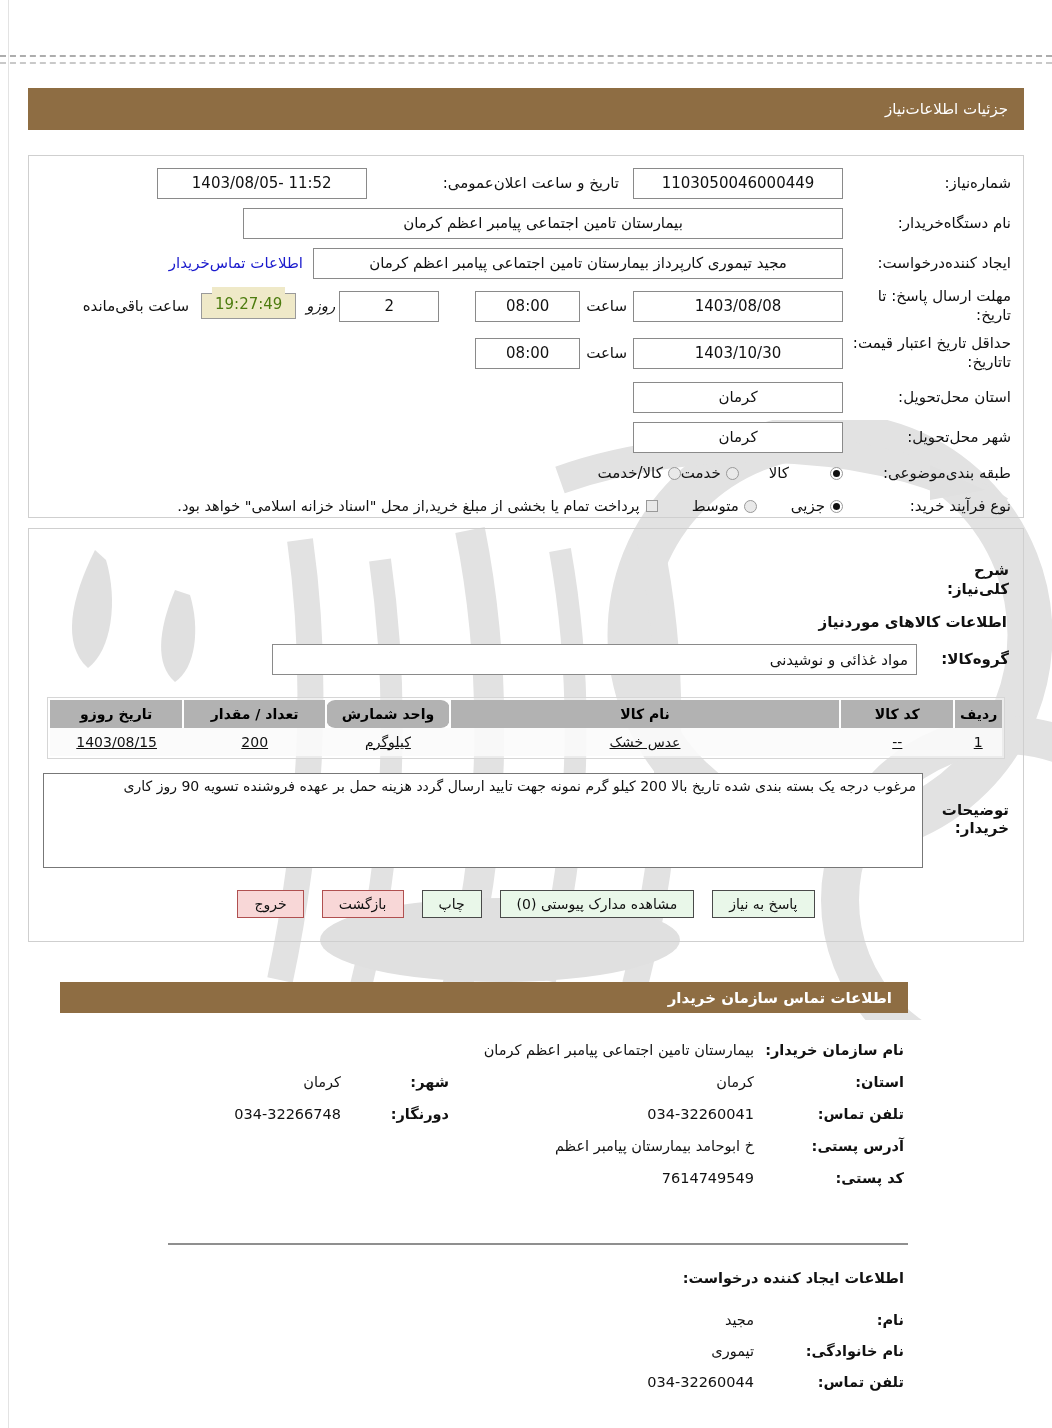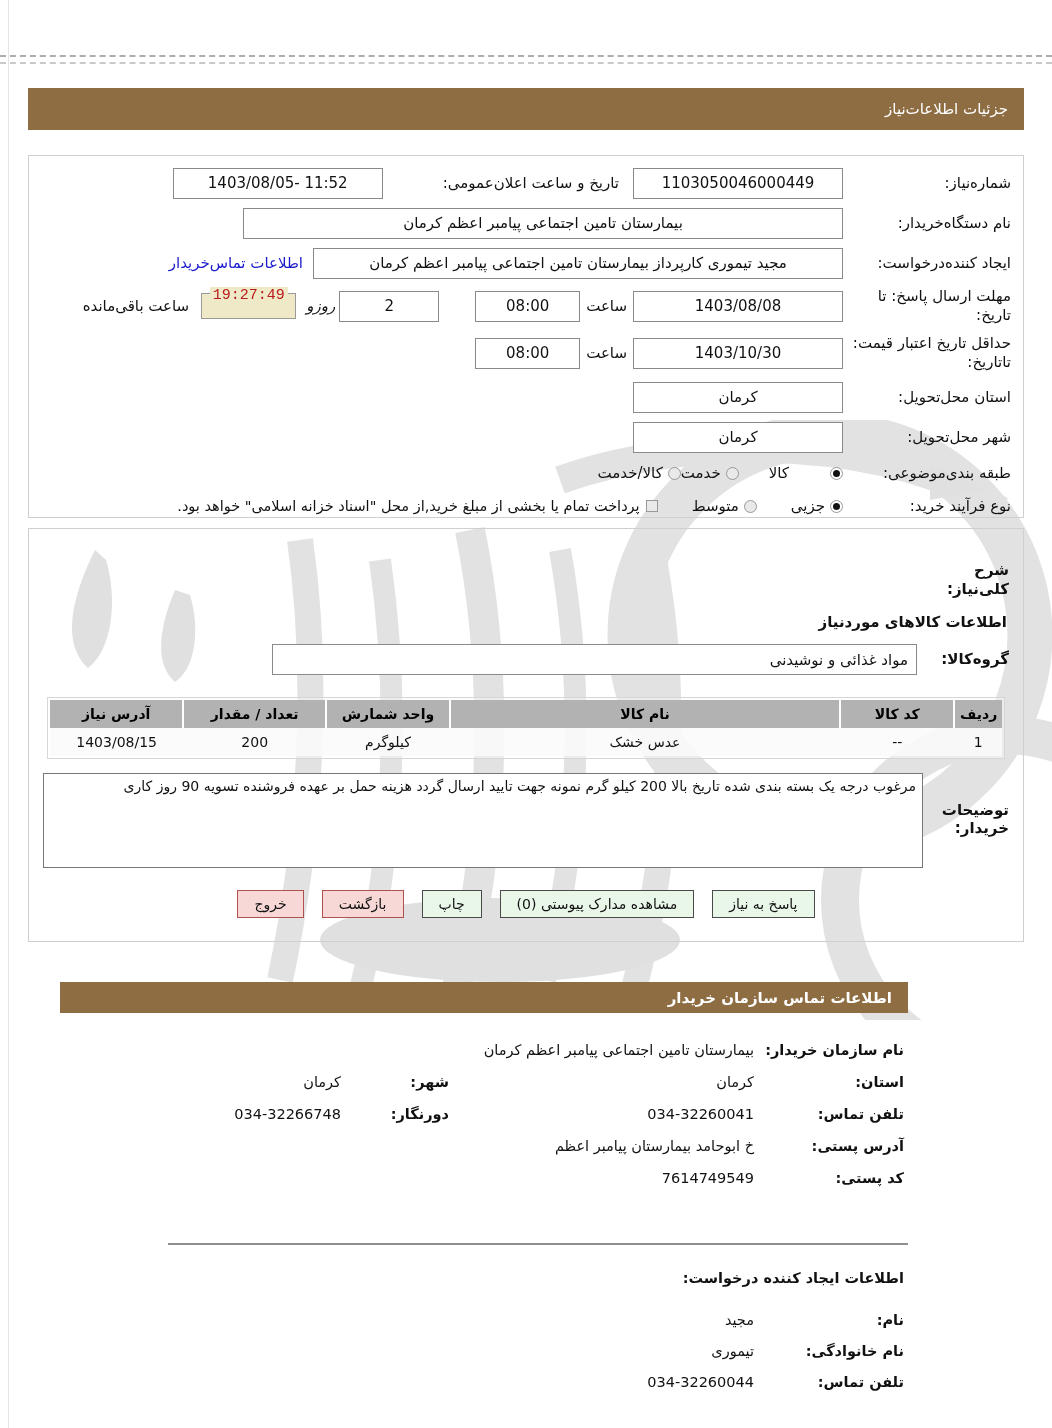--- a/index.html
+++ b/index.html
@@ -18,47 +18,47 @@
     border-top:2px dashed #adadad;border-bottom:2px dashed #c9c9c9;z-index:1;}
   .bar{background:var(--brown);color:#fff;display:flex;align-items:center;padding:0 16px;z-index:2;position:absolute;}
   .bar1{top:88px;left:28px;width:996px;height:42px;font-size:15px;}
   .bar2{top:982px;right:144px;width:848px;height:31px;font-weight:bold;font-size:15px;}
   .panel{position:absolute;left:28px;width:996px;border:1px solid #cfcfcf;background:transparent;z-index:1;}
   .panel1{top:155px;height:363px;padding:8px 12px 4px 12px;}
   .panel2{top:528px;height:414px;padding:12px 14px;}
   .frow{display:flex;align-items:center;min-height:38px;margin-bottom:2px;position:relative;z-index:2;}
   .flabel{width:168px;flex:none;line-height:1.25;padding-left:4px;}
   .inline-label{margin:0 6px;white-space:nowrap;}
-  .gap-wide{margin-left:60px;}
+  .gap-wide{margin-left:76px;}
   .gap-mid{margin-right:36px;}
   .ibox{border:1px solid #8a8a8a;background:#fff;height:31px;display:flex;align-items:center;
     justify-content:center;overflow:hidden;flex:none;}
   .rstart{justify-content:flex-start;padding-right:8px;}
   .w210{width:210px;} .w105{width:105px;} .w100{width:100px;} .w530{width:530px;} .w640{width:645px;}
   .ltr{direction:ltr;unicode-bidi:embed;}
   .link{color:var(--link);cursor:pointer;white-space:nowrap;margin-right:10px;}
   .countdown{width:95px;height:26px;background:var(--cream);border:1px solid #9a9a9a;flex:none;
     display:flex;justify-content:center;overflow:visible;margin:0 6px;}
-  .countdown span{color:#b91c1c;font-size:15px;transform:translateY(-7px);background:var(--cream);padding:0 3px;font-family:Liberation Mono, monospace;}
+  .countdown span{color:#4d7c0f;font-size:15px;transform:translateY(-7px);background:var(--cream);padding:8px 3px;}
   .radio{width:13px;height:13px;border-radius:50%;border:1px solid #999;background:#e9e9e9;
     display:inline-block;flex:none;position:relative;margin-left:5px;}
   .radio.sel{background:#fff;}
   .radio.sel::after{content:"";position:absolute;inset:2px;border-radius:50%;background:#111;}
   .check{width:12px;height:12px;border:1px solid #999;background:#e9e9e9;display:inline-block;flex:none;margin-left:6px;}
   .opt{display:flex;align-items:center;white-space:nowrap;}
   .tbox{border:1px solid #777;background:#fff;font-size:14px;padding:3px 6px;overflow:hidden;line-height:1.4;}
   .desc-box{width:730px;height:62px;}
   .notes-box{flex:1;height:95px;}
   .bold{font-weight:bold;}
   .sect-head{font-weight:bold;margin:14px 2px 10px 0;position:relative;z-index:2;}
   .tablewrap{border:1px solid #d6d6d6;padding:2px;margin:18px 4px 14px 4px;background:rgba(255,255,255,0.35);position:relative;z-index:2;}
   table{width:100%;border-collapse:collapse;font-size:14px;}
   th{background:#b2b2b2;color:#000;font-weight:bold;padding:6px 4px;border-left:2px solid #fff;}
   th:last-child{border-left:none;}
-  td{background:rgba(250,250,250,0.85);text-align:center;padding:6px 4px;}
+  td{background:rgba(250,250,250,0.85);text-align:center;padding:6px 4px;text-decoration:underline;}
   .btnrow{display:flex;justify-content:center;gap:18px;margin-top:22px;position:relative;z-index:2;}
   .btn{height:28px;display:flex;align-items:center;justify-content:center;padding:0 16px;
     font-size:14px;border:1px solid var(--greenborder);background:var(--green);cursor:pointer;white-space:nowrap;}
   .btn.pink{background:var(--pink);border-color:var(--pinkborder);}
   .contact{position:absolute;top:1042px;right:148px;width:758px;z-index:2;font-size:14.5px;}
   .crow{display:flex;margin-bottom:16px;align-items:flex-start;}
   .clabel{width:150px;flex:none;font-weight:bold;}
   .cval{width:305px;flex:none;}
   .clabel2{width:108px;flex:none;font-weight:bold;}
   .cval2{width:190px;flex:none;}
@@ -192,23 +192,23 @@
     <div class="ibox w640 rstart">مواد غذائی و نوشیدنی</div>
   </div>
 
   <div class="tablewrap">
     <table>
       <thead>
         <tr>
           <th style="width:5%;">ردیف</th>
           <th style="width:12%;">کد کالا</th>
           <th style="width:41%;">نام کالا</th>
-          <th style="width:13%;">واحد شمارش</th>
+          <th style="width:13%;border-radius:9px;">واحد شمارش</th>
           <th style="width:15%;">تعداد / مقدار</th>
-          <th style="width:14%;">آدرس نیاز</th>
+          <th style="width:14%;">تاریخ روزو</th>
         </tr>
       </thead>
       <tbody>
         <tr>
           <td>1</td>
           <td>--</td>
           <td>عدس خشک</td>
           <td>کیلوگرم</td>
           <td class="ltr">200</td>
           <td class="ltr">1403/08/15</td>

